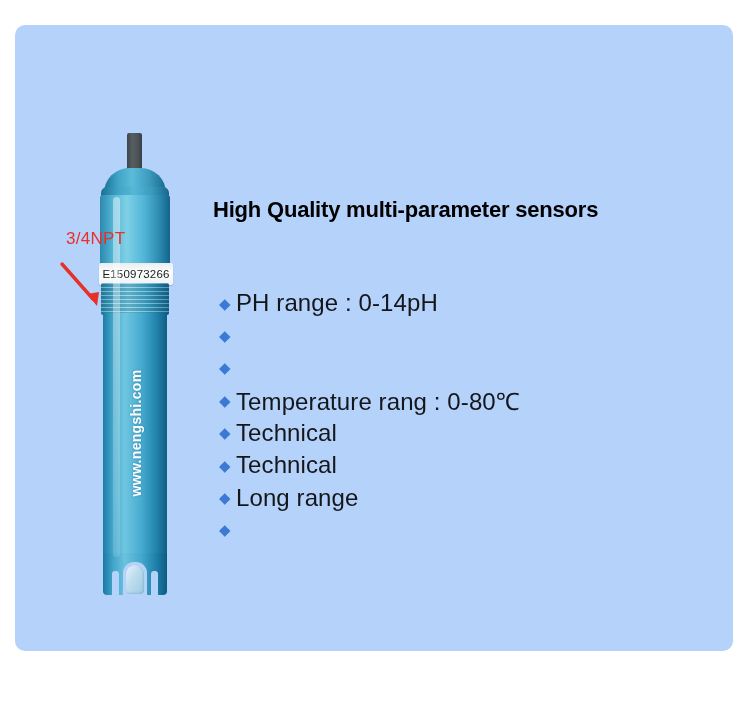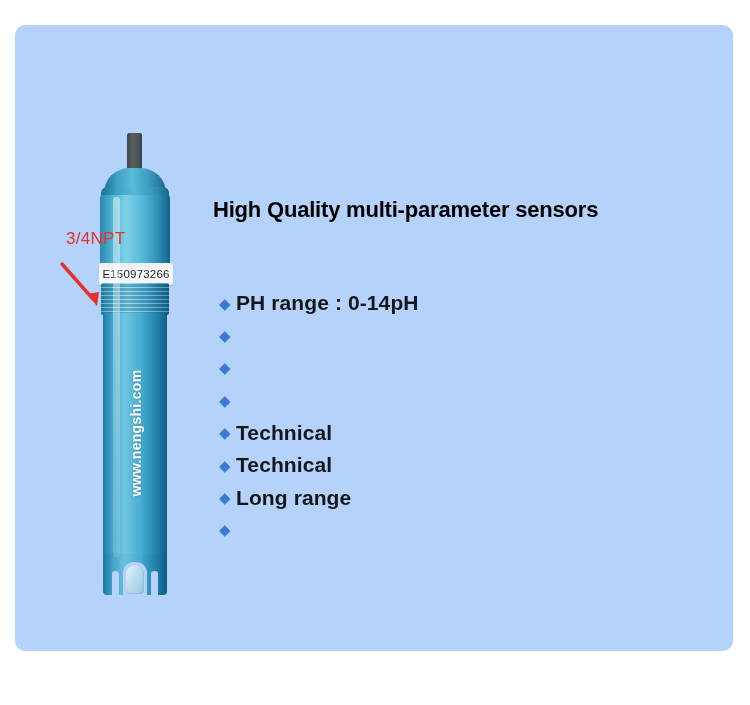--- a/index.html
+++ b/index.html
@@ -51,25 +51,24 @@
     height: 32.4px;
   }
   .bullet-marker {
     width: 17px;
     font-size: 15px;
     line-height: 1;
     color: #3b7ad4;
     flex: 0 0 auto;
   }
   .bullet-text {
-    font-size: 21px;
+    font-size: 24px;
     color: #14161a;
     white-space: nowrap;
     letter-spacing: 0.1px;
-    font-weight: bold;
   }
 
   
   #npt-label {
     position: absolute;
     left: 15px;
     top: 204px;
     font-size: 17px;
     color: #e8302b;
     letter-spacing: 0.3px;
@@ -283,20 +282,21 @@
       <span class="bullet-text">PH range : 0-14pH</span>
     </div>
     <div class="bullet-row">
       <span class="bullet-marker">◆</span>
     </div>
     <div class="bullet-row">
       <span class="bullet-marker">◆</span>
     </div>
     <div class="bullet-row">
       <span class="bullet-marker">◆</span>
+      <span class="bullet-text">Temperature rang : 0-80℃</span>
     </div>
     <div class="bullet-row">
       <span class="bullet-marker">◆</span>
       <span class="bullet-text">Technical</span>
     </div>
     <div class="bullet-row">
       <span class="bullet-marker">◆</span>
       <span class="bullet-text">Technical</span>
     </div>
     <div class="bullet-row">

